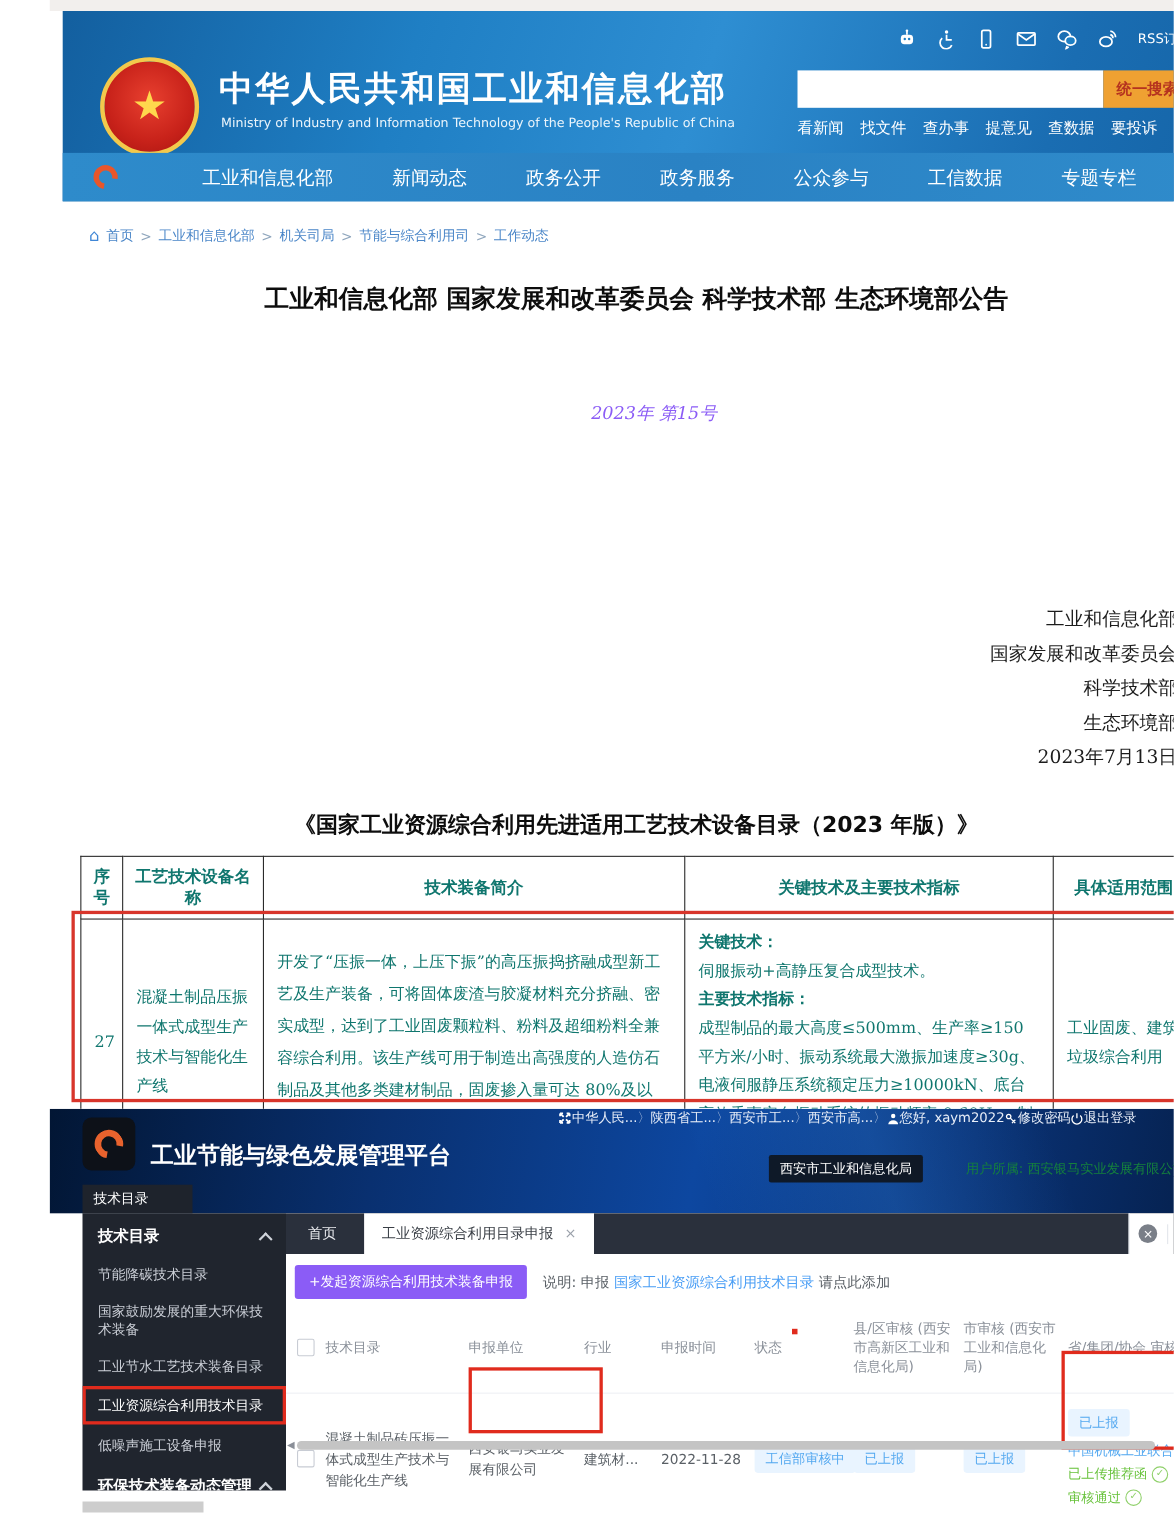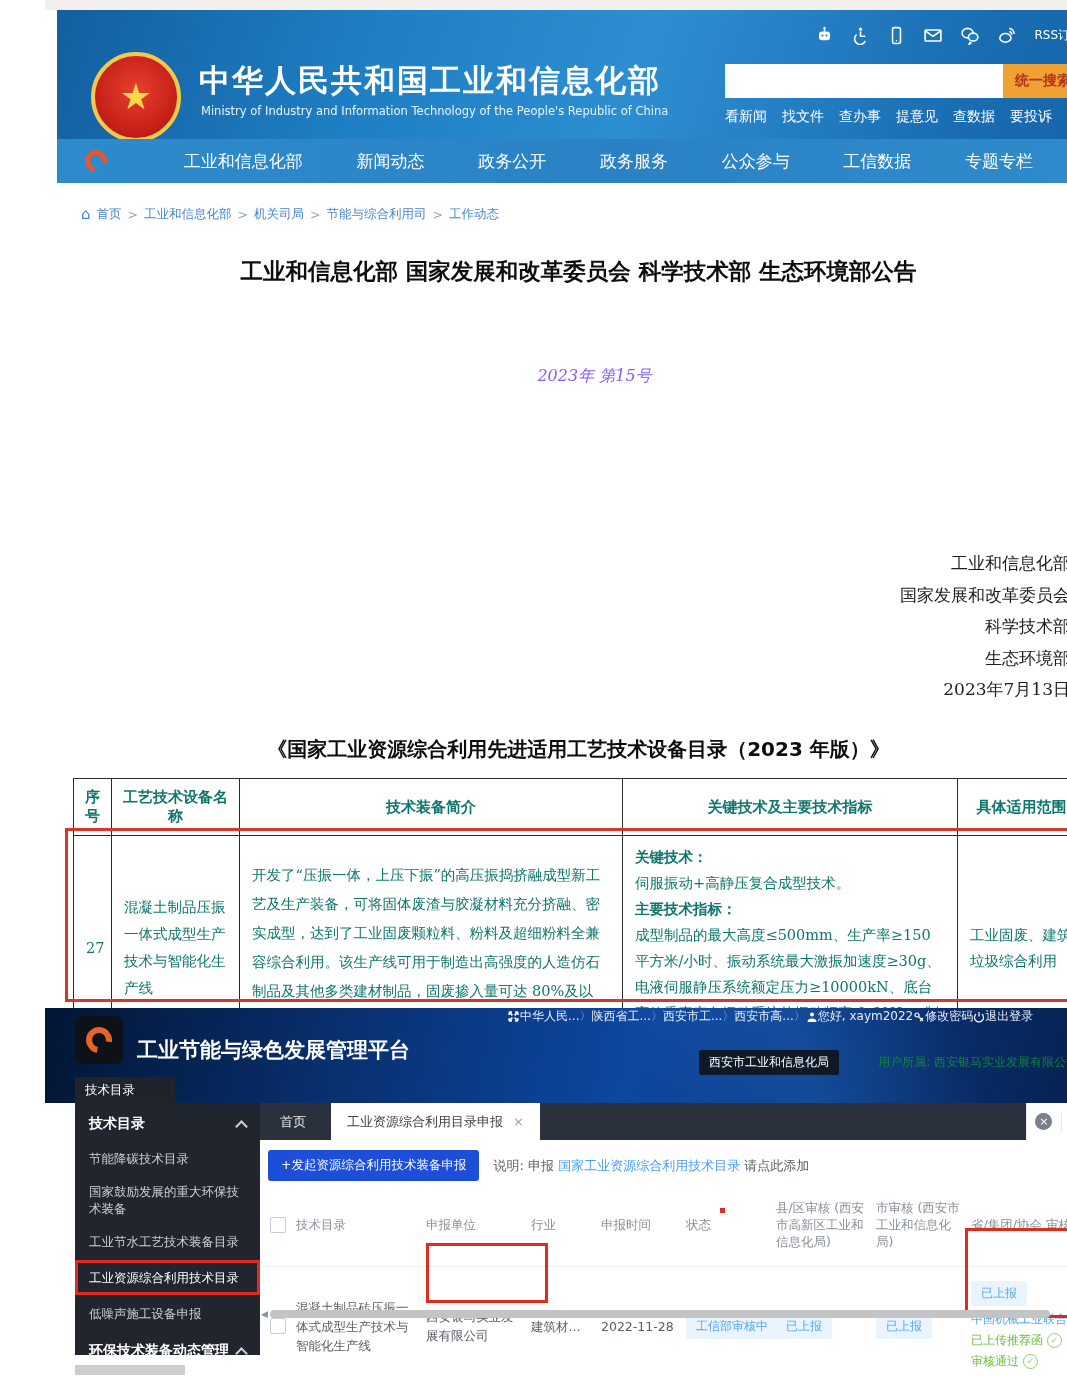--- a/index.html
+++ b/index.html
@@ -110,21 +110,21 @@
     background:#fff;color:#3a3f46;font-size:13px;cursor:pointer;}
   .tab-active .x{color:#9aa0aa;font-size:13px;}
   .tab-controls{position:absolute;right:0;top:0;width:60px;height:37px;background:#fff;
     display:flex;align-items:center;justify-content:space-evenly;border-left:1px solid #e7eaf0;}
   .circle-x{width:17px;height:17px;border-radius:50%;background:#7a7f88;color:#fff;font-size:11px;
     display:flex;align-items:center;justify-content:center;cursor:pointer;}
   .tab-controls .divider{width:1px;height:18px;background:#e3e6ec;}
   .tab-controls .chev{border-color:#9aa0aa;cursor:pointer;}
 
   .toolbar{display:flex;align-items:center;gap:14px;padding:10px 8px 8px;}
-  .btn-blue{background:#1d4ed8;color:#fff;font-size:12.5px;padding:7px 13px;border-radius:3px;cursor:pointer;}
+  .btn-blue{background:#8b5cf6;color:#fff;font-size:12.5px;padding:7px 13px;border-radius:3px;cursor:pointer;}
   .tb-note{font-size:13px;color:#5a6066;}
   .tb-note .lnk{color:#4a9ef5;cursor:pointer;}
 
   .phead{display:flex;align-items:center;padding:10px 0 16px;color:#8a9099;font-size:12.5px;
     border-bottom:1px solid #eef0f4;line-height:17px;}
   .prow{display:flex;align-items:center;padding:14px 0 16px;color:#5a6066;font-size:12.5px;
     line-height:19px;border-bottom:1px solid #f2f4f7;}
   .col-cb{width:36px;display:flex;justify-content:center;flex:none;}
   .col1{width:130px;flex:none;padding-right:8px;box-sizing:border-box;}
   .col2{width:105px;flex:none;padding-right:8px;box-sizing:border-box;}

